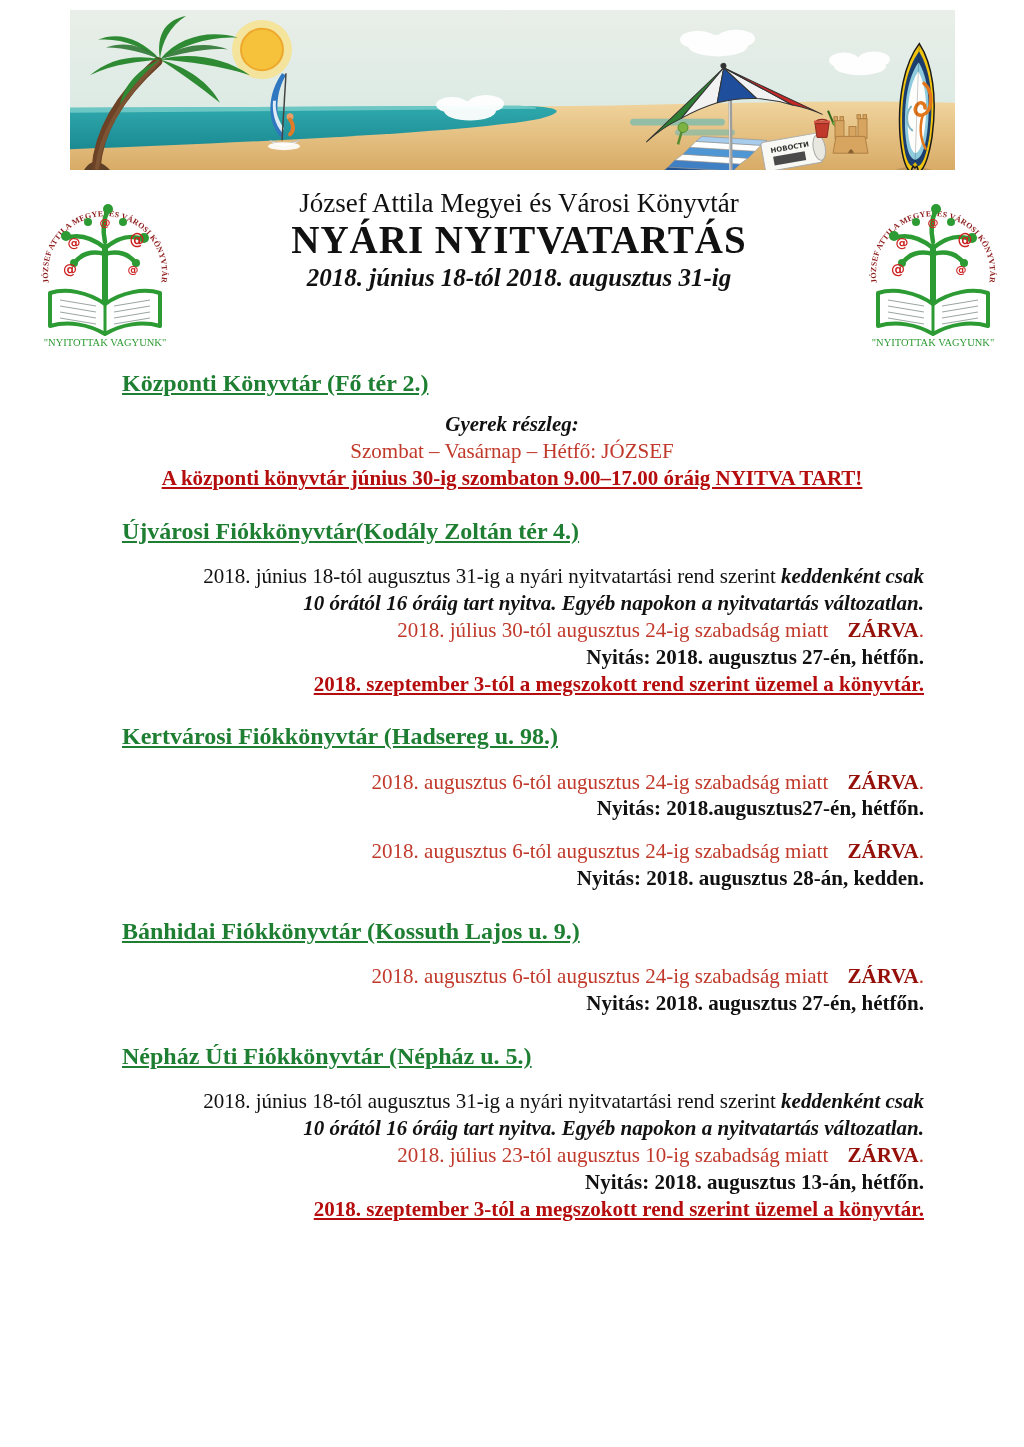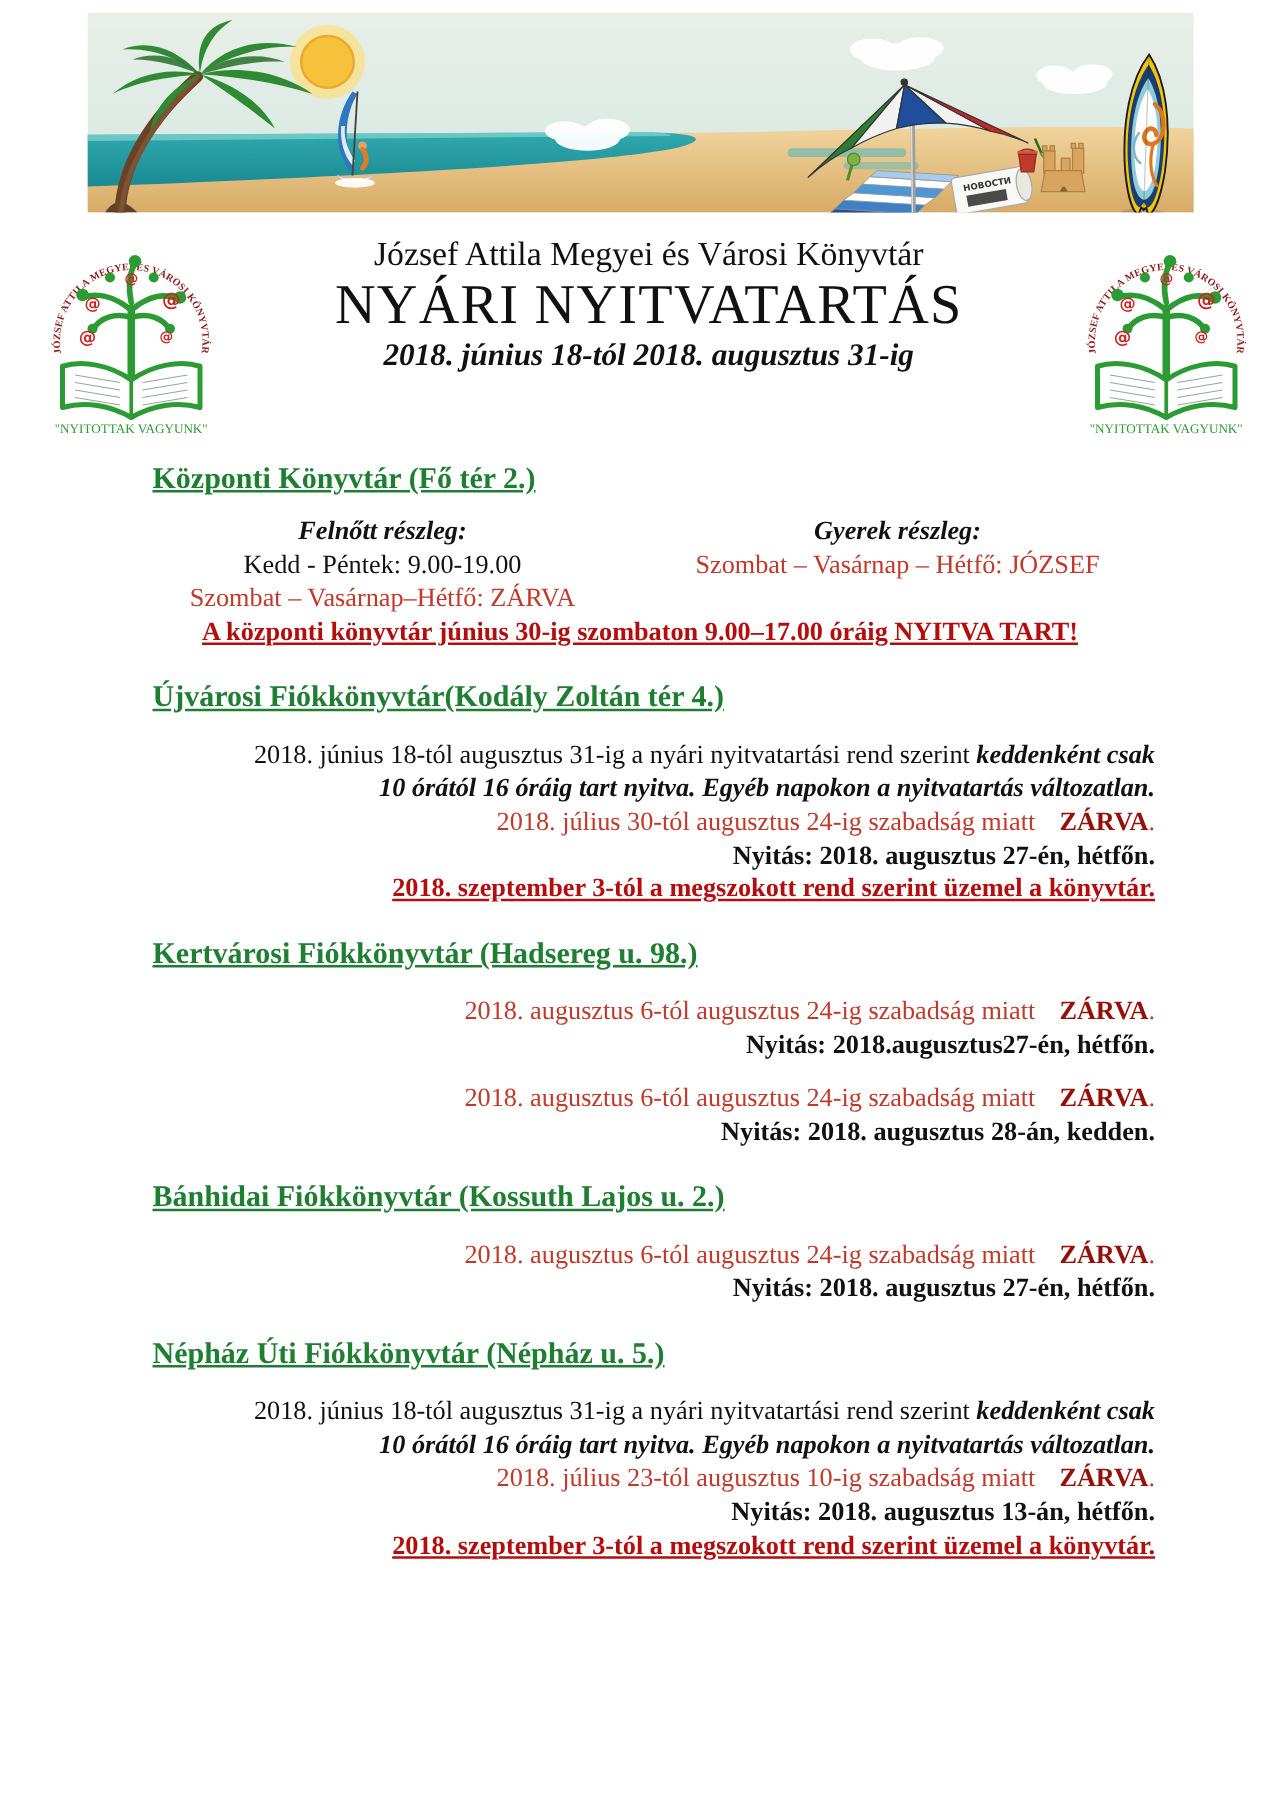--- a/index.html
+++ b/index.html
@@ -15,21 +15,21 @@
     margin:0; width:1024px; height:1447px; background:#ffffff;
     font-family:"Liberation Serif","DejaVu Serif",serif; color:#111;
   }
   .banner{position:relative; margin:10px 69px 0 70px; height:160px;}
   .banner svg{display:block; width:100%; height:100%;}
   .header-row{display:flex; align-items:flex-start; padding:14px 16px 0 30px;}
   .logo{flex:0 0 150px; width:150px;}
   .logo svg{display:block; width:150px; height:168px;}
   .header-center{flex:1; text-align:center; padding-top:4px;}
   .org-name{font-size:27px; line-height:1.15;}
-  .main-title{font-size:45px; line-height:1.08; letter-spacing:1px; font-weight:400;}
+  .main-title{font-size:39px; line-height:1.08; letter-spacing:1px; font-weight:700;}
   .date-range{font-size:25px; font-weight:bold; font-style:italic; margin-top:3px;}
   .content{width:824px; margin:8px auto 0; font-size:21px;}
   h2.sec{
     font-size:24px; color:var(--green); margin:24px 0 0 22px;
     text-decoration:underline; font-weight:bold; line-height:1.3;
   }
   h2.sec.first{margin-top:16px;}
   .sec-body{margin-top:16px; text-align:right; line-height:1.28;}
   .cols{display:flex; margin-top:12px; text-align:center; line-height:1.28;}
   .col{flex:1;}
@@ -298,25 +298,20 @@
       </svg>
     </div>
   </div>
 
   <div class="content">
 
     <section>
       <h2 class="sec first">Központi Könyvtár (Fő tér 2.)</h2>
       <div class="cols">
         <div class="col">
-          <div class="line bi">Felnőtt részleg:</div>
-          <div class="line">Kedd - Péntek: 9.00-19.00</div>
-          <div class="line red">Szombat – Vasárnap–Hétfő: ZÁRVA</div>
-        </div>
-        <div class="col">
           <div class="line bi">Gyerek részleg:</div>
           <div class="line red">Szombat – Vasárnap – Hétfő: JÓZSEF</div>
         </div>
       </div>
       <div class="notice alert">A központi könyvtár június 30-ig szombaton 9.00–17.00 óráig NYITVA TART!</div>
     </section>
 
     <section>
       <h2 class="sec">Újvárosi Fiókkönyvtár(Kodály Zoltán tér 4.)</h2>
       <div class="sec-body">
@@ -337,21 +332,21 @@
     </section>
 
     <section>
       <div class="sec-body">
         <p class="line red"><span>2018. augusztus 6-tól augusztus 24-ig szabadság miatt </span><span class="zarva">ZÁRVA</span><span>.</span></p>
         <p class="line bold">Nyitás: 2018. augusztus 28-án, kedden.</p>
       </div>
     </section>
 
     <section>
-      <h2 class="sec">Bánhidai Fiókkönyvtár (Kossuth Lajos u. 2.)</h2>
+      <h2 class="sec">Bánhidai Fiókkönyvtár (Kossuth Lajos u. 9.)</h2>
       <div class="sec-body">
         <p class="line red"><span>2018. augusztus 6-tól augusztus 24-ig szabadság miatt </span><span class="zarva">ZÁRVA</span><span>.</span></p>
         <p class="line bold">Nyitás: 2018. augusztus 27-én, hétfőn.</p>
       </div>
     </section>
 
     <section>
       <h2 class="sec">Népház Úti Fiókkönyvtár (Népház u. 5.)</h2>
       <div class="sec-body">
         <p class="line"><span>2018. június 18-tól augusztus 31-ig a nyári nyitvatartási rend szerint </span><span class="bi">keddenként csak</span></p>

